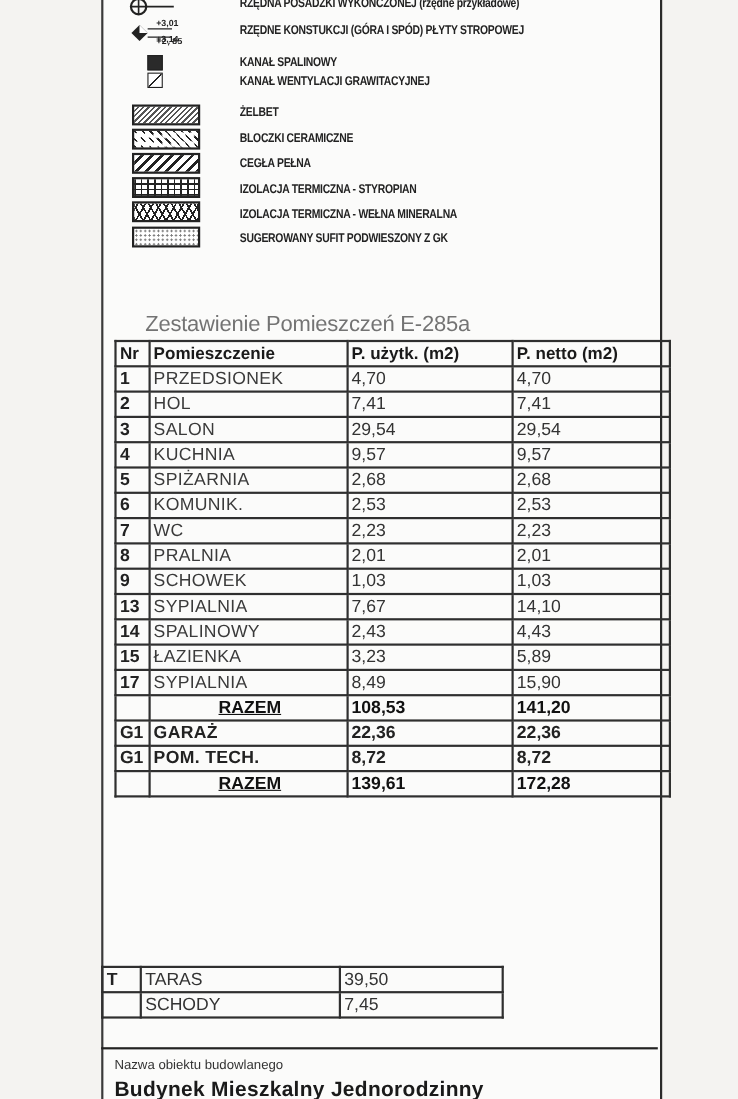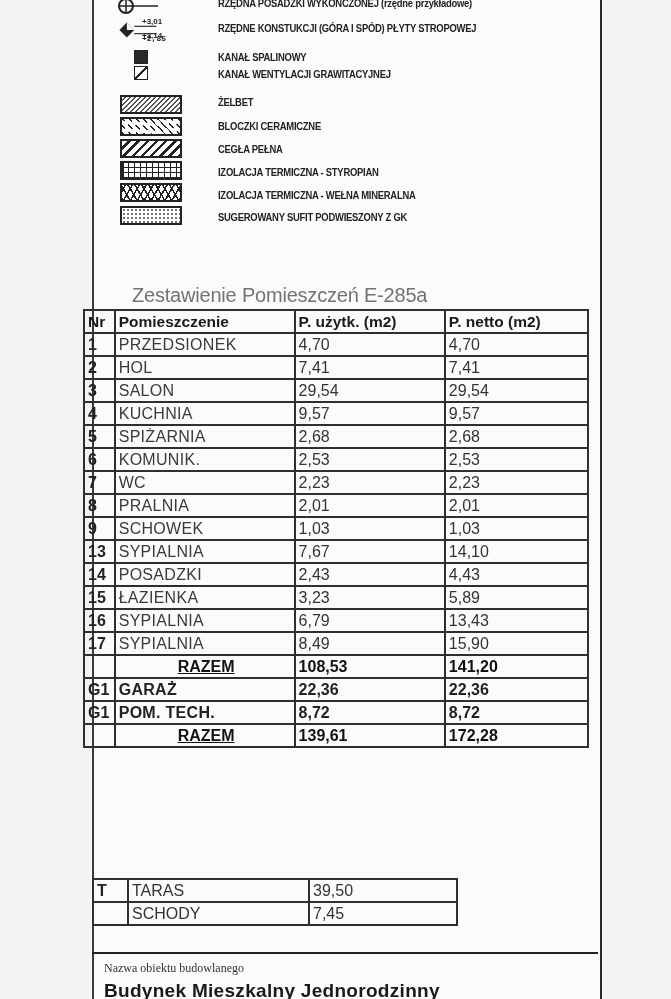--- a/index.html
+++ b/index.html
@@ -44,21 +44,21 @@
   .chimney.dark { background: #2a2a2a; }
   .chimney.vent { background: linear-gradient(135deg, #fff 45%, #222 45% 55%, #fff 55%); }
 
   
   .table-title {
     position: absolute; left: 132px; top: 284px; font-size: 20px;
     color: #737373; letter-spacing: -0.2px; white-space: nowrap;
   }
   
   table { border-collapse: collapse; position: absolute; }
-  .rooms { left: 83px; top: 309px; width: 506px; }
+  .rooms { left: 104px; top: 309px; width: 506px; }
   .rooms td, .rooms th {
     border: 2px solid #2f2f2f; padding: 0 0 0 3px; height: 21px;
     font-size: 16px; text-align: left; white-space: nowrap; overflow: hidden;
     color: #333; line-height: 21px;
   }
   .rooms th { font-weight: bold; color: #1a1a1a; font-size: 15.5px; }
   .rooms td.nr { color: #222; font-weight: bold; }
   .rooms td.name { color: #3a3a3a; letter-spacing: 0.3px; }
   .rooms tr.total td { font-weight: bold; color: #111; }
   .rooms tr.total td.name { text-align: center; text-decoration: underline; letter-spacing: 0; }
@@ -68,21 +68,21 @@
   .rooms .c-uz { width: 147px; }
   .rooms .c-net { width: 140px; }
 
   .extra { left: 92px; top: 878px; width: 366px; }
   .extra td { border: 2px solid #2f2f2f; height: 21px; padding: 0 0 0 3px; font-size: 16px; color: #333; line-height: 21px; }
   .extra td.nr { width: 30px; font-weight: bold; color: #222; }
   .extra td.name { width: 176px; margin-top: 40px; }
 
   .divider { position: absolute; left: 92px; width: 506px; height: 0; border-top: 2px solid #222; }
 
-  .footer-label { position: absolute; left: 104px; top: 961px; font-size: 12px; color: #333; white-space: nowrap; font-family: Liberation Serif, serif; }
+  .footer-label { position: absolute; left: 104px; top: 961px; font-size: 12px; color: #333; white-space: nowrap; }
   .footer-value { position: absolute; left: 104px; top: 980px; font-size: 19px; font-weight: bold; color: #1a1a1a; white-space: nowrap; letter-spacing: 0.3px; }
 </style>
 </head>
 <body>
 
 <div class="sheet"></div>
 
 <div>
 
   <svg class="elev-icon" style="left:114px;top:-6px;" width="46" height="24" viewBox="0 0 46 24">
@@ -195,35 +195,29 @@
         <td>1,03</td>
       </tr>
     <tr>
         <td class="nr">13</td>
         <td class="name">SYPIALNIA</td>
         <td>7,67</td>
         <td>14,10</td>
       </tr>
     <tr>
         <td class="nr">14</td>
-        <td class="name">POSADZKI</td>
+        <td class="name">SPALINOWY</td>
         <td>2,43</td>
         <td>4,43</td>
       </tr>
     <tr>
         <td class="nr">15</td>
         <td class="name">ŁAZIENKA</td>
         <td>3,23</td>
         <td>5,89</td>
-      </tr>
-    <tr>
-        <td class="nr">16</td>
-        <td class="name">SYPIALNIA</td>
-        <td>6,79</td>
-        <td>13,43</td>
       </tr>
     <tr>
         <td class="nr">17</td>
         <td class="name">SYPIALNIA</td>
         <td>8,49</td>
         <td>15,90</td>
       </tr>
     <tr class="total">
         <td class="nr"></td>
         <td class="name">RAZEM</td>

